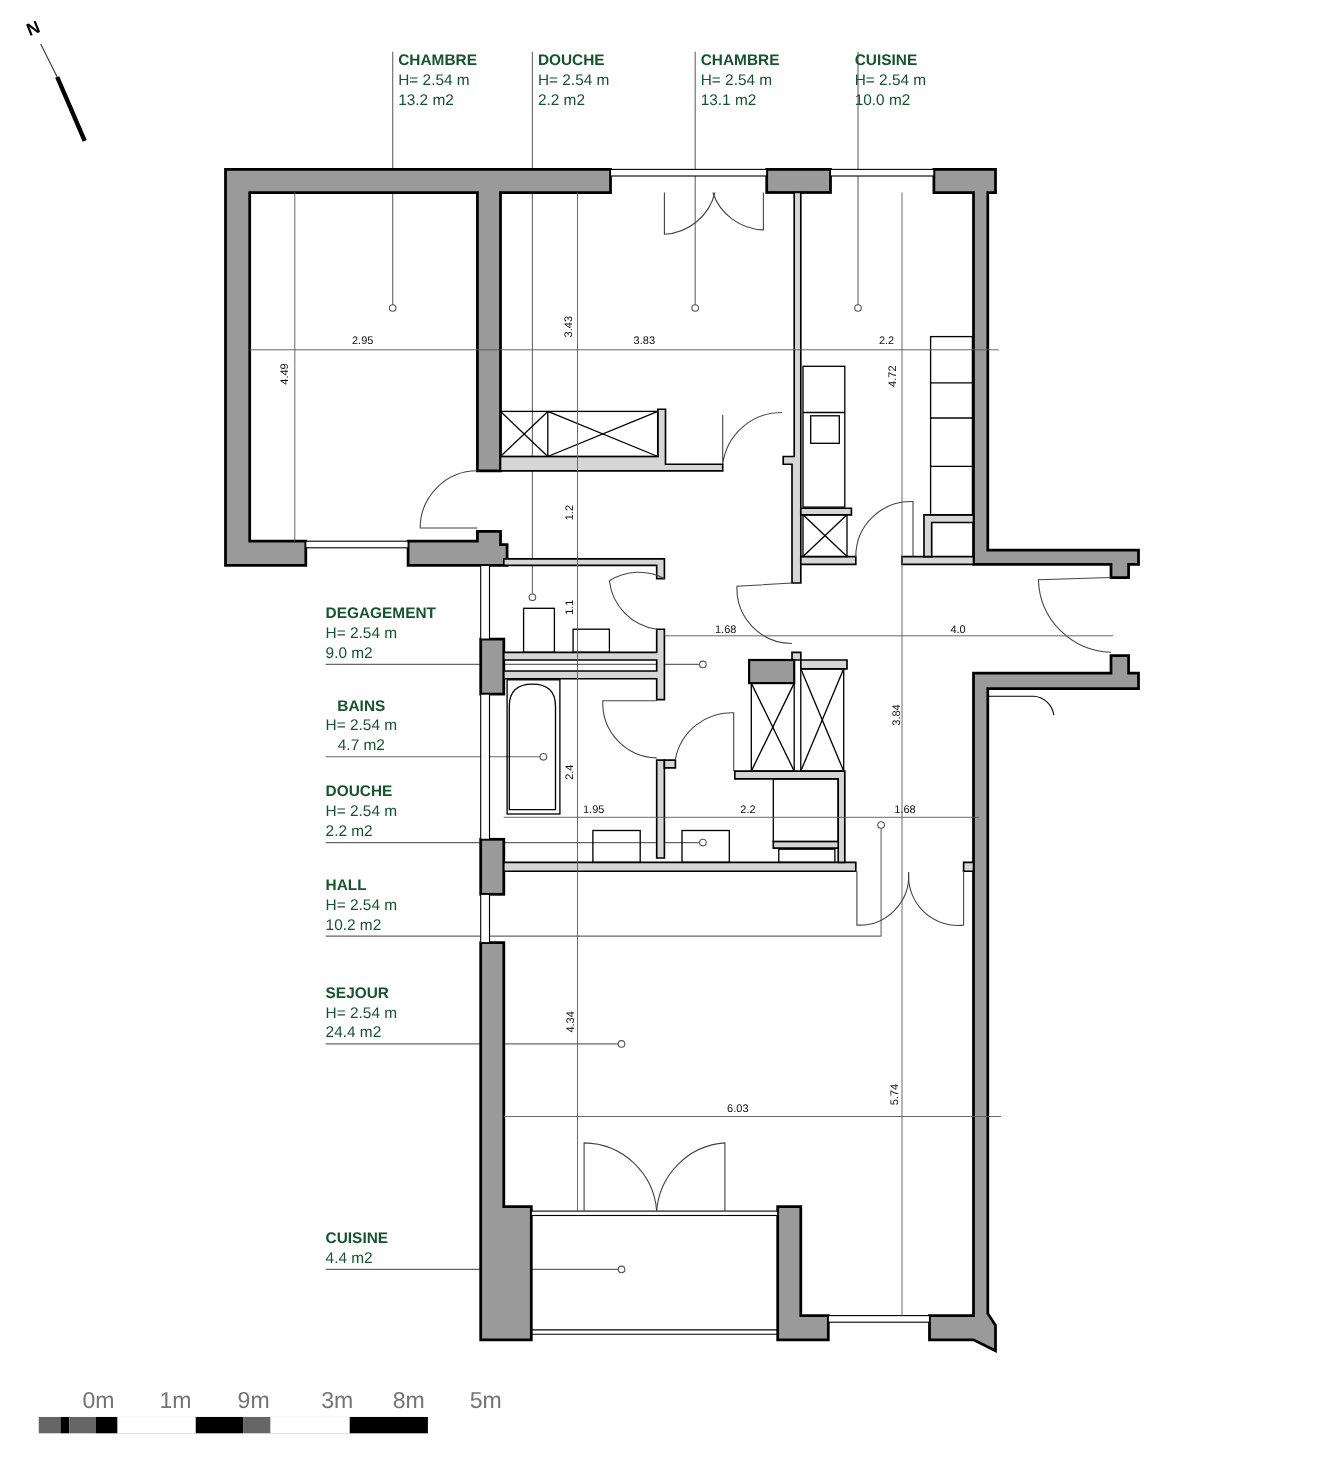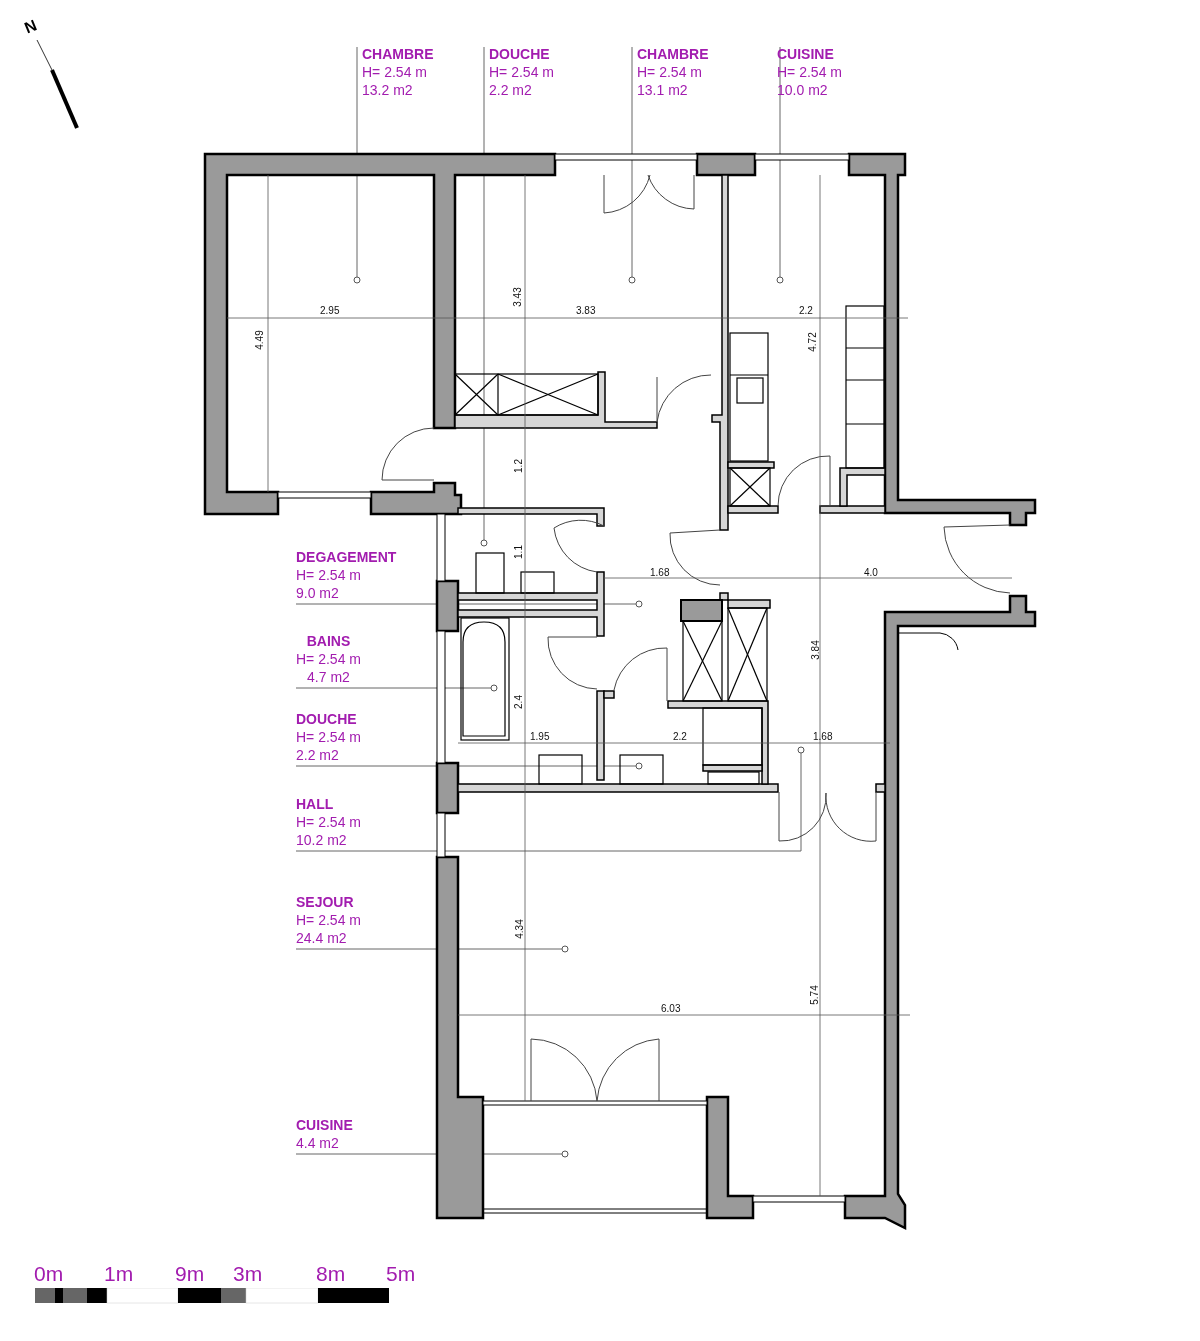--- a/index.html
+++ b/index.html
@@ -1,23 +1,23 @@
 <!DOCTYPE html>
 <html><head>
 <meta charset="utf-8">
 <style>
   html, body { margin: 0; padding: 0; background: #ffffff; }
   body { width: 1200px; height: 1341px; position: relative; overflow: hidden; font-family: "Liberation Sans", sans-serif; }
   #plan { position: absolute; left: 0; top: 0; width: 1200px; height: 1341px; }
-  .lbl { position: absolute; font-family: "Liberation Sans", sans-serif; font-size: 14px; line-height: 18px; color: #a21caf; }
+  .lbl { position: absolute; font-family: "Liberation Sans", sans-serif; font-size: 14px; line-height: 18px; color: #14532d; }
   .lbl .name { font-weight: bold; display: block; }
   .lbl .line { display: block; }
   .dim { position: absolute; font-size: 10px; color: #111; font-family: "Liberation Sans", sans-serif; line-height: 10px; white-space: nowrap; }
   .dim.v { transform: rotate(-90deg); transform-origin: center center; }
-  .scale-lbl { position: absolute; font-size: 21px; color: #a21caf; font-family: "Liberation Sans", sans-serif; top: 1262px; }
+  .scale-lbl { position: absolute; font-size: 21px; color: #737373; font-family: "Liberation Sans", sans-serif; top: 1262px; margin-left: 41px; }
   .north { position: absolute; left: 25px; top: 18px; font-weight: bold; font-size: 16px; transform: rotate(-22deg); font-family: "Liberation Sans", sans-serif; }
 </style>
 </head>
 <body>
 
 <svg id="plan" viewBox="0 0 1200 1341" xmlns="http://www.w3.org/2000/svg">
 
   <g>
     <line x1="37" y1="40" x2="52" y2="70" stroke="#333" stroke-width="1"></line>
     <line x1="52" y1="70" x2="77" y2="128" stroke="#000" stroke-width="4"></line>
@@ -247,21 +247,21 @@
 <div class="dim" style="left:673px;top:732px;">2.2</div>
 <div class="dim" style="left:813px;top:732px;">1.68</div>
 <div class="dim v" style="left:510px;top:924px;">4.34</div>
 <div class="dim" style="left:661px;top:1004px;">6.03</div>
 <div class="dim v" style="left:805px;top:990px;">5.74</div>
 
 <div>
   <span class="scale-lbl" style="left:34px;">0m</span>
   <span class="scale-lbl" style="left:104px;text-align:right;">1m</span>
   <span class="scale-lbl" style="left:175px;">9m</span>
-  <span class="scale-lbl" style="left:233px;text-align:center;">3m</span>
+  <span class="scale-lbl" style="left:251px;text-align:center;">3m</span>
   <span class="scale-lbl" style="left:316px;">8m</span>
   <span class="scale-lbl" style="left:386px;">5m</span>
   <svg style="position:absolute;left:35px;top:1288px;" width="355" height="16">
     <rect x="0" y="0" width="20" height="15" fill="#666"></rect>
     <rect x="20" y="0" width="8" height="15" fill="#000"></rect>
     <rect x="28" y="0" width="24" height="15" fill="#666"></rect>
     <rect x="52" y="0" width="20" height="15" fill="#000"></rect>
     <rect x="72" y="0" width="71" height="15" fill="#fff" stroke="#ccc" stroke-width="0.5"></rect>
     <rect x="143" y="0" width="43" height="15" fill="#000"></rect>
     <rect x="186" y="0" width="25" height="15" fill="#666"></rect>

